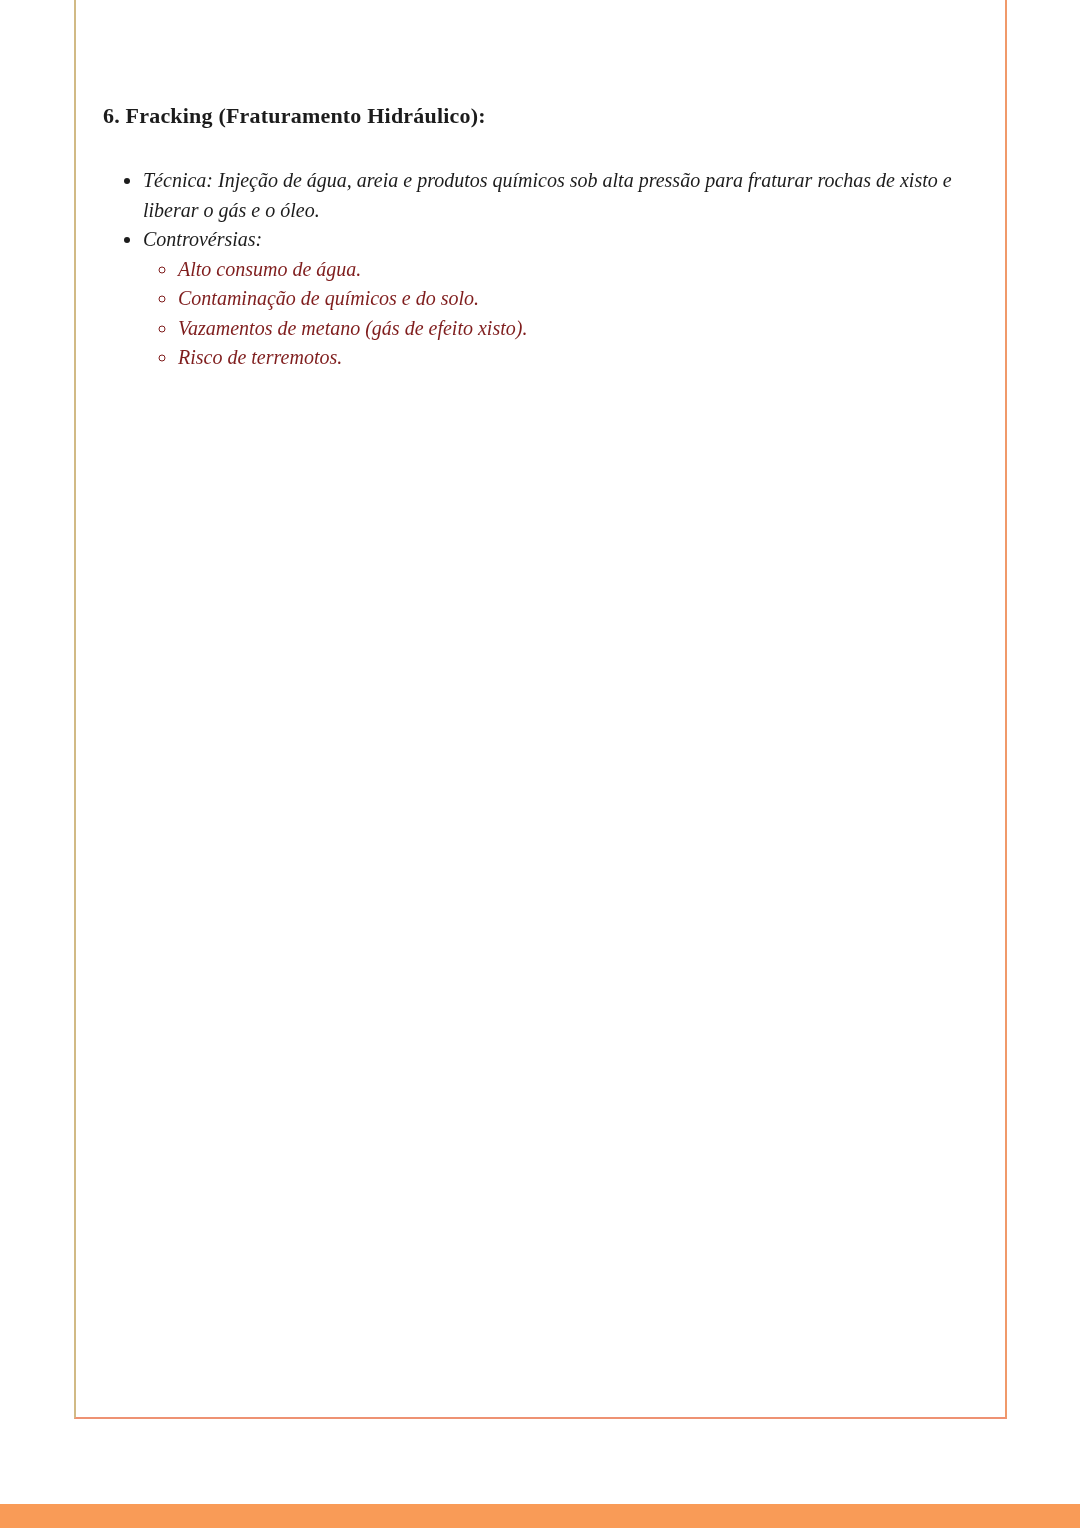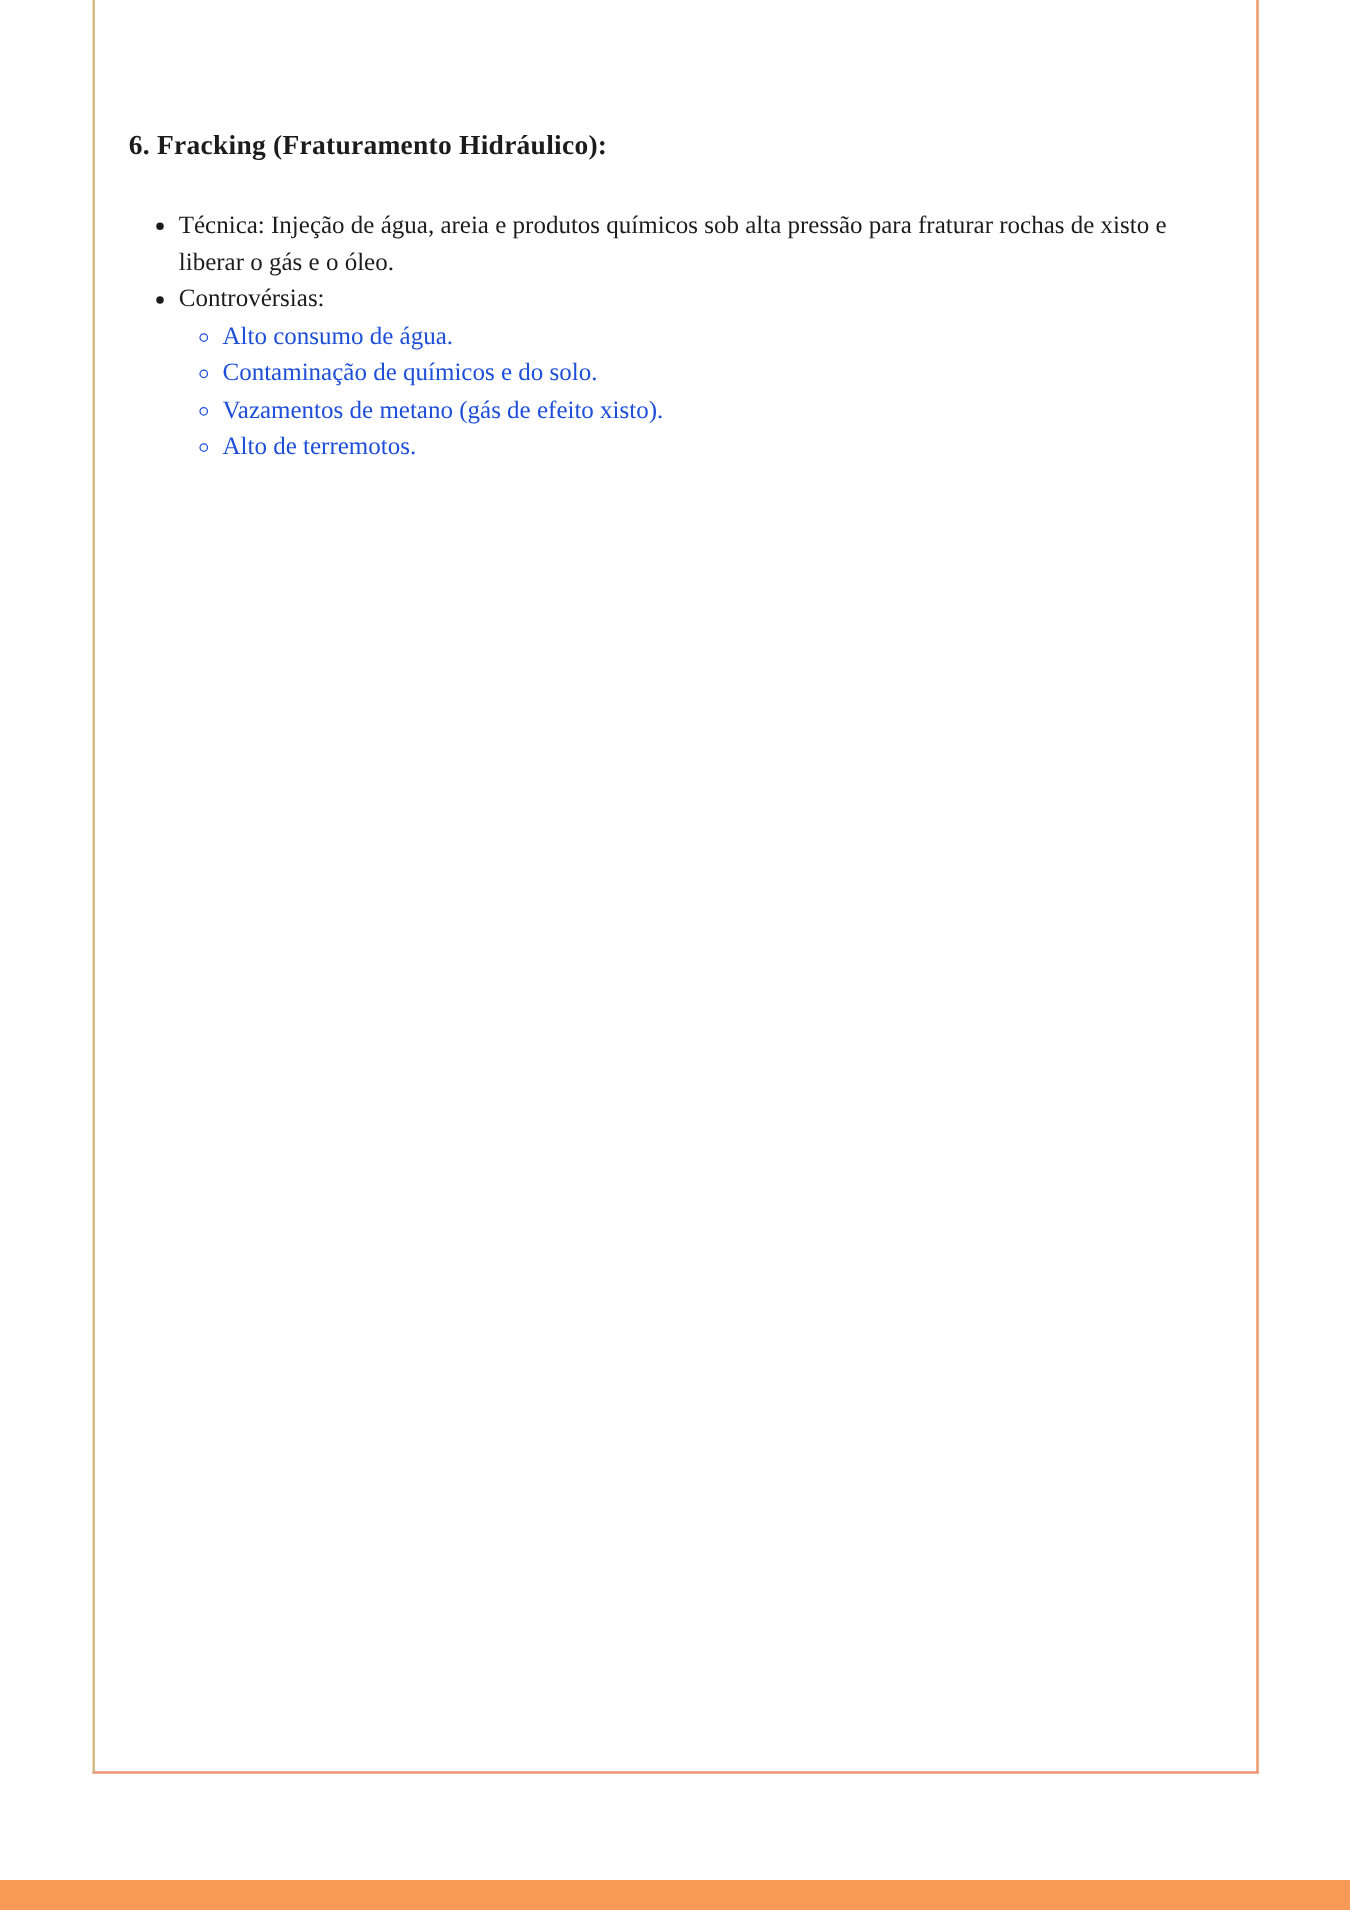--- a/index.html
+++ b/index.html
@@ -45,30 +45,31 @@
   ul.l1 {
     margin: 35px 0 0 0;
     padding: 0 0 0 67px;
     list-style: disc outside;
   }
   ul.l1 > li {
     font-size: 20px;
     line-height: 29.5px;
     max-width: 825px;
     color: #1c1c1c;
+    font-style: italic;
   }
   ul.l2 {
     margin: 0;
     padding: 0 0 0 35px;
     list-style: circle outside;
   }
   ul.l2 > li {
     font-size: 20px;
     line-height: 29.5px;
-    color: #1d4ed8;
+    color: #7f1d1d;
   }
 
   
   .footer-bar {
     position: absolute;
     left: 0;
     top: 1504px;
     width: 1080px;
     height: 24px;
     background: #f99b57;
@@ -86,21 +87,21 @@
     <ul class="l1">
 
       <li>Técnica: Injeção de água, areia e produtos químicos sob alta pressão para fraturar rochas de xisto e liberar o gás e o óleo.</li>
 
       <li>
         <span>Controvérsias:</span>
         <ul class="l2">
           <li>Alto consumo de água.</li>
           <li>Contaminação de químicos e do solo.</li>
           <li>Vazamentos de metano (gás de efeito xisto).</li>
-          <li>Alto de terremotos.</li>
+          <li>Risco de terremotos.</li>
         </ul>
       </li>
 
     </ul>
   </div>
 
   <div class="footer-bar"></div>
 
 </div>
 

